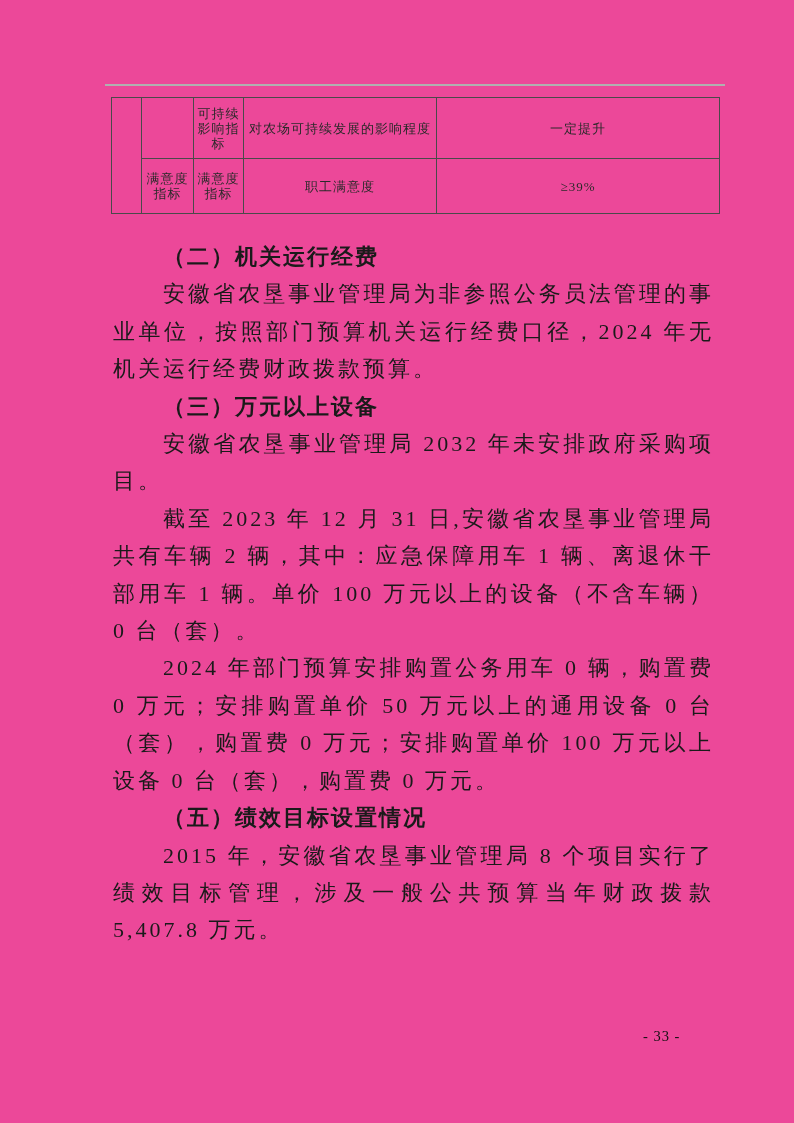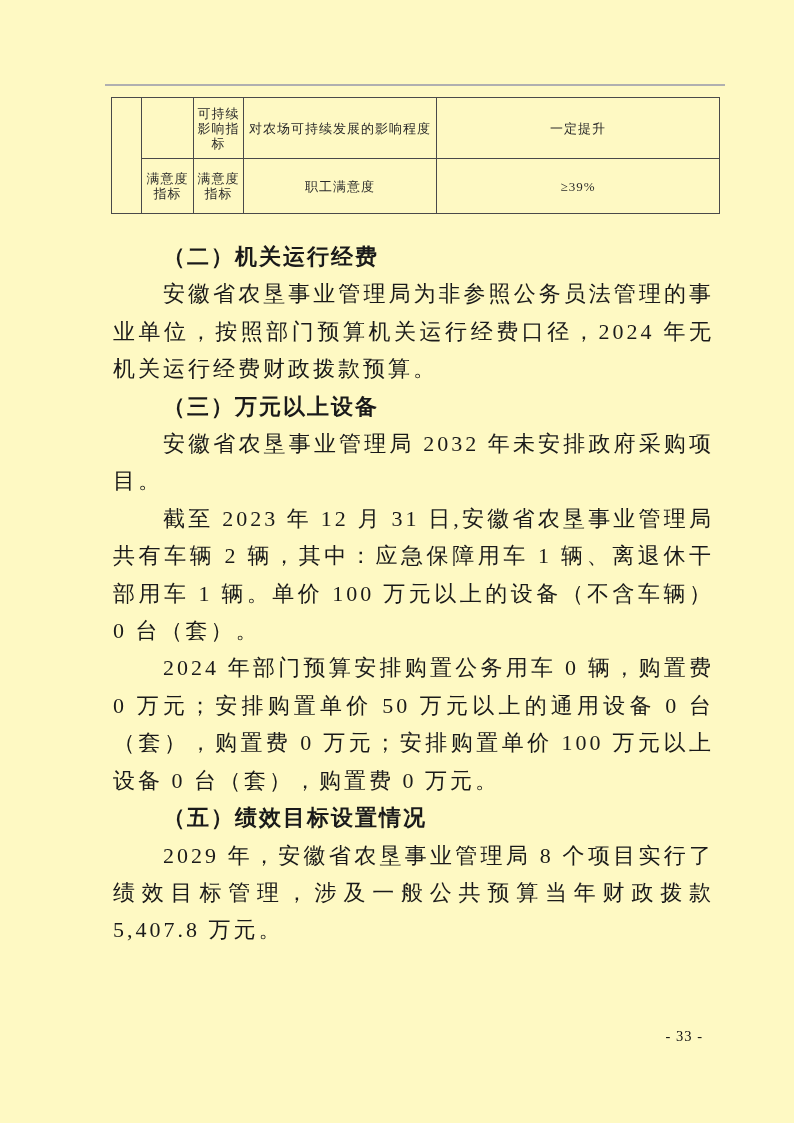--- a/index.html
+++ b/index.html
@@ -9,21 +9,21 @@
     width: 794px;
     height: 1123px;
     overflow: hidden;
     font-family: "Liberation Serif", "DejaVu Serif", serif;
     color: #1a1a1a;
   }
   .page {
     position: relative;
     width: 794px;
     height: 1123px;
-    background: #fef9c3;
+    background: #ec4899;
   }
   
   .top-rule {
     position: absolute;
     left: 105px;
     top: 84px;
     width: 620px;
     height: 2px;
     background: #b0b0b0;
   }
@@ -73,21 +73,21 @@
   .content .heading {
     font-weight: bold;
     letter-spacing: 2px;
     text-align: left;
   }
   .page-number {
     position: absolute;
     left: 643px;
     top: 1028px;
     width: 60px;
-    text-align: right;
+    text-align: left;
     font-size: 14.5px;
     letter-spacing: 1px;
     color: #111111;
   }
 </style>
 </head>
 <body>
 
 <div class="page">
 
@@ -112,18 +112,18 @@
   </table>
 
   <div class="content">
     <p class="block heading">（二）机关运行经费</p>
     <p class="block para">安徽省农垦事业管理局为非参照公务员法管理的事业单位，按照部门预算机关运行经费口径，2024 年无机关运行经费财政拨款预算。</p>
     <p class="block heading">（三）万元以上设备</p>
     <p class="block para">安徽省农垦事业管理局 2032 年未安排政府采购项目。</p>
     <p class="block para">截至 2023 年 12 月 31 日,安徽省农垦事业管理局共有车辆 2 辆，其中：应急保障用车 1 辆、离退休干部用车 1 辆。单价 100 万元以上的设备（不含车辆）0 台（套）。</p>
     <p class="block para">2024 年部门预算安排购置公务用车 0 辆，购置费 0 万元；安排购置单价 50 万元以上的通用设备 0 台（套），购置费 0 万元；安排购置单价 100 万元以上设备 0 台（套），购置费 0 万元。</p>
     <p class="block heading">（五）绩效目标设置情况</p>
-    <p class="block para">2029 年，安徽省农垦事业管理局 8 个项目实行了绩效目标管理，涉及一般公共预算当年财政拨款 5,407.8 万元。</p>
+    <p class="block para">2015 年，安徽省农垦事业管理局 8 个项目实行了绩效目标管理，涉及一般公共预算当年财政拨款 5,407.8 万元。</p>
   </div>
 
   <div class="page-number">- 33 -</div>
 
 </div>
 
 </body></html>

